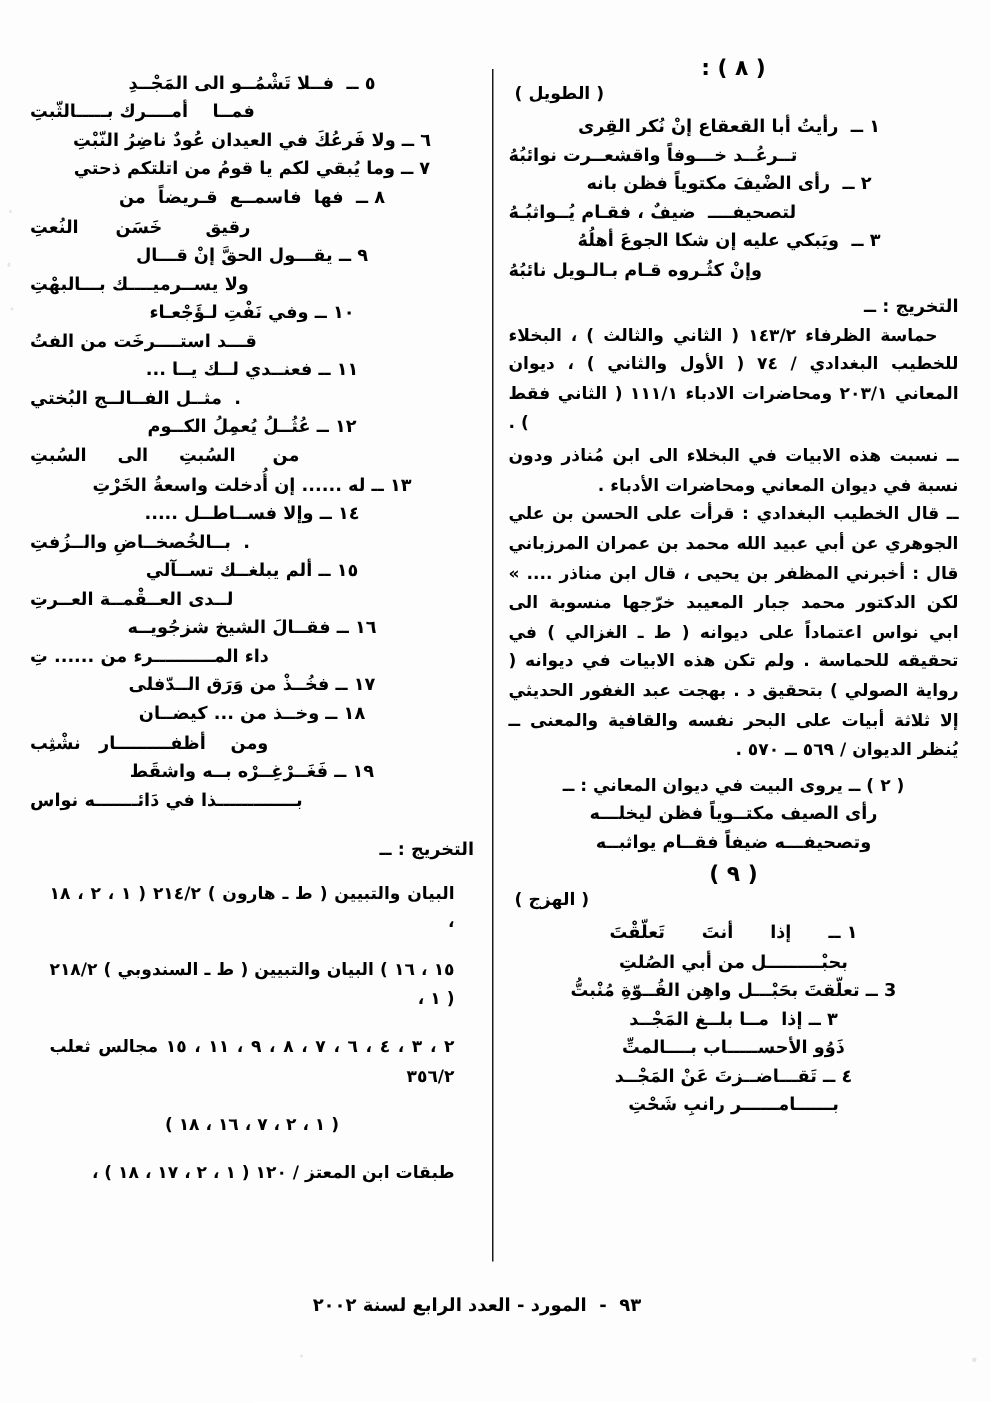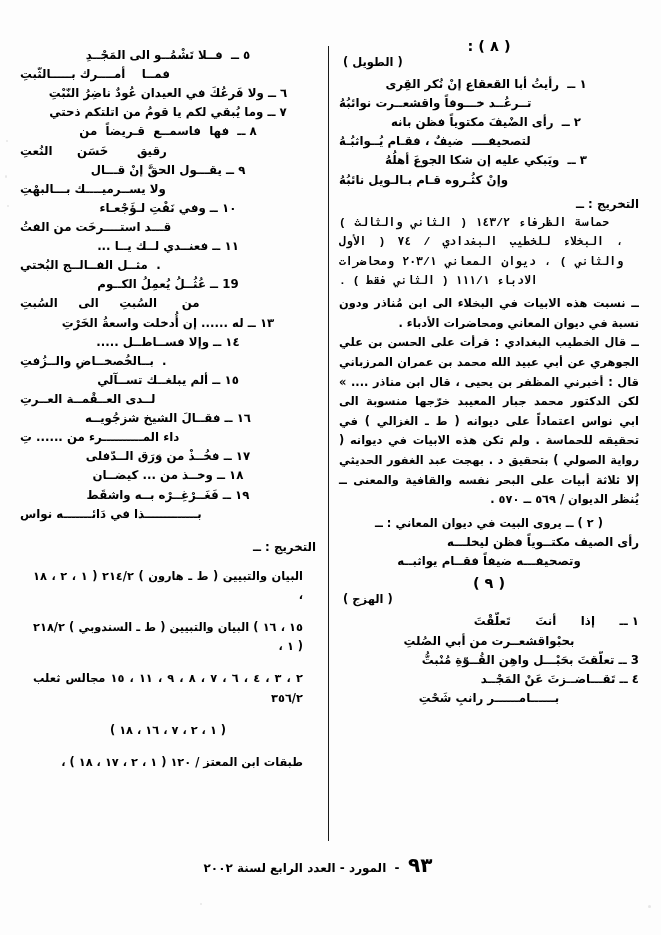--- a/index.html
+++ b/index.html
@@ -78,21 +78,21 @@
     padding-left: 4px;
   }
 
   .verse {
     margin: 0;
     padding: 0;
   }
   .hemi-a {
     font-size: 11.8px;
     font-weight: bold;
-    text-align: right;
+    text-align: center;
     line-height: 1.62;
     white-space: pre;
     direction: rtl;
   }
   .hemi-b {
     font-size: 11.8px;
     font-weight: bold;
     text-align: center;
     line-height: 1.62;
     white-space: pre;
@@ -114,22 +114,21 @@
     margin: 7px 0 3px 0;
     direction: rtl;
   }
   .prose {
     font-size: 11.4px;
     font-weight: bold;
     line-height: 1.72;
     text-align: justify;
     text-align-last: right;
     direction: rtl;
-    margin: 0 16px 2px 0;
-    font-family: Liberation Mono, monospace;
+    margin: 0 0 2px 0;
   }
   .prose.indent { text-indent: 14px; }
   .prose.left-last { text-align-last: left; }
 
   .note {
     font-size: 11.4px;
     font-weight: bold;
     line-height: 1.72;
     direction: rtl;
     text-align: justify;
@@ -171,21 +170,21 @@
     position: absolute;
     left: 0; right: 0;
     bottom: 4px;
     text-align: center;
     direction: rtl;
     font-size: 12px;
     font-weight: bold;
     white-space: pre;
   }
   .footer .pageno {
-    font-size: 20px;
+    font-size: 12px;
     font-weight: bold;
   }
 
   
   .speck {
     position: absolute;
     background: #cfcfcf;
     border-radius: 50%;
     opacity: .5;
   }
@@ -227,25 +226,29 @@
         <div class="sub-note">( ٢ ) ــ يروى البيت في ديوان المعاني : ــ</div>
         <div class="hemi-a">رأى الصيف مكتــوياً فظن ليخلـــه</div>
         <div class="hemi-b">وتصحيفـــه ضيفاً فقــام يواثبــه</div>
 
         <div class="poem-no">( ٩ )</div>
         <div class="meter">( الهزج )</div>
 
         <div class="verses-9">
           <div class="verse">
             <div class="hemi-a wide">١ ــ      إذا      أنتَ      تَعلّقْتَ</div>
-            <div class="hemi-b">بحبْواقشعــرت من أبي الصُلتِ</div>
+            <div class="hemi-b">بحبْـــــــــل من أبي الصُلتِ</div>
           </div>
           <div class="verse">
             <div class="hemi-a">3 ــ تعلّقتَ بحَبْـــل واهِن القُــوّةِ مُنْبتُّ</div>
 
+          </div>
+          <div class="verse">
+            <div class="hemi-a">٣ ــ إذا  مــا بلــغ المَجْــد</div>
+            <div class="hemi-b">ذَوُو الأحســـــاب بــــالمتِّ</div>
           </div>
           <div class="verse">
             <div class="hemi-a">٤ ــ تَقـــاضــزتَ عَنْ المَجْــد</div>
             <div class="hemi-b">بــــــامــــــر رانبِ شَحْتِ</div>
           </div>
         </div>
 
       </div>
 
       <div class="divider"></div>
@@ -273,21 +276,21 @@
           </div>
           <div class="verse">
             <div class="hemi-a">١٠ ــ وفي نَفْتِ لـؤَجْعـاء</div>
             <div class="hemi-b">قـــد استــــرخَت من الفتُ</div>
           </div>
           <div class="verse">
             <div class="hemi-a">١١ ــ فعنــدي لــك يــا ...</div>
             <div class="hemi-b">.  مثــل الفــالــج البُختي</div>
           </div>
           <div class="verse">
-            <div class="hemi-a">19 ــ عُثُــلُ يُعمِلُ الكــوم</div>
+            <div class="hemi-a">١٢ ــ عُثُــلُ يُعمِلُ الكــوم</div>
             <div class="hemi-b wide">من      السُبتِ     الى     السُبتِ</div>
           </div>
           <div class="verse">
             <div class="hemi-a">١٣ ــ له ...... إن أُدخلت واسعةُ الخَرْتِ</div>
           </div>
           <div class="verse">
             <div class="hemi-a">١٤ ــ وإلا فســاطــل .....</div>
             <div class="hemi-b">.  بــالخُصخــاضِ والــزُفتِ</div>
           </div>
           <div class="verse">
@@ -296,20 +299,21 @@
           </div>
           <div class="verse">
             <div class="hemi-a">١٦ ــ فقــالَ الشيخ شزجُويــه</div>
             <div class="hemi-b">داء المــــــــــرء من ...... تِ</div>
           </div>
           <div class="verse">
             <div class="hemi-a">١٧ ــ فخُــذْ من وَرَق الــدّفلى</div>
           </div>
           <div class="verse">
             <div class="hemi-a">١٨ ــ وخــذ من ... كيضــان</div>
+            <div class="hemi-b">ومن    أظفـــــــــار   نشْثِب</div>
           </div>
           <div class="verse">
             <div class="hemi-a">١٩ ــ فَغَــرْغِــرْه بــه واشقَط</div>
             <div class="hemi-b">بـــــــــــــذا في دَائـــــــه نواس</div>
           </div>
           <div class="verse">
             
             
           </div>
           <div class="verse">

